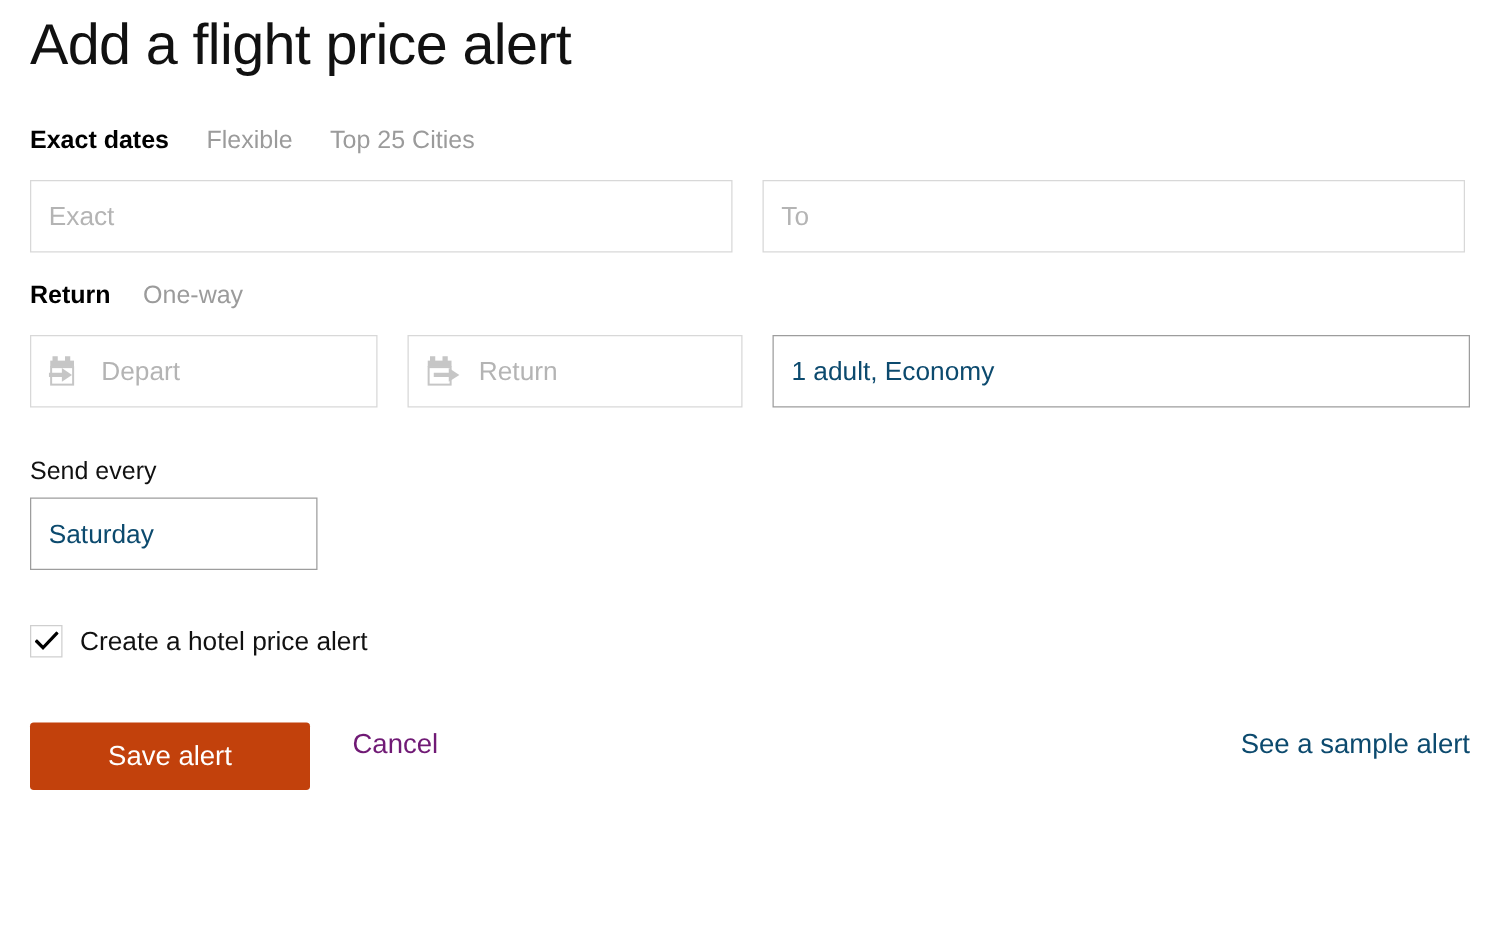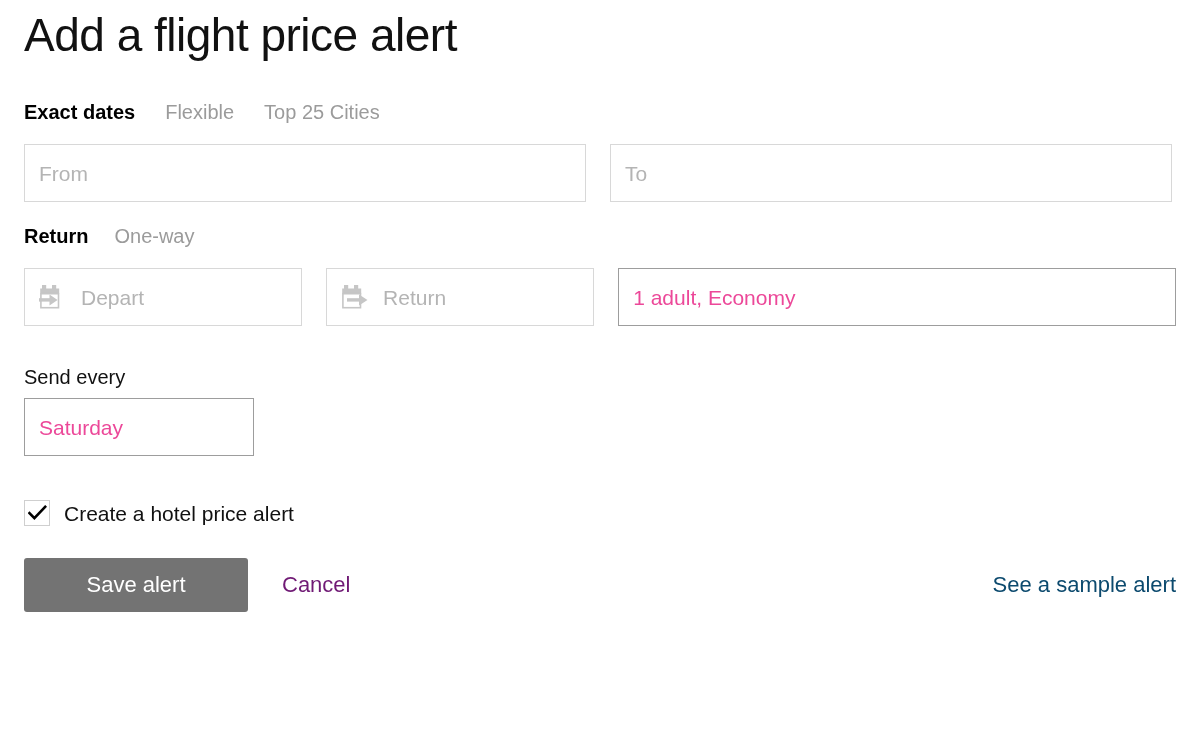--- a/index.html
+++ b/index.html
@@ -85,21 +85,21 @@
     background: #ffffff;
     display: flex;
     align-items: center;
     padding: 0 14px;
     font-size: 21px;
     color: #b4b4b4;
     font-family: "Liberation Sans", sans-serif;
   }
   .field.filled {
     border-color: #9d9d9d;
-    color: #ec4899;
+    color: #0c4a6e;
   }
   .field.w-from  { width: 562px; }
   .field.w-to    { width: 562px; margin-left: 24px; }
   .field.w-depart{ width: 280px; }
   .field.w-return{ width: 270px; margin-left: 24px; }
   .field.w-pax   { width: 562px; margin-left: 24px; }
   .field.w-sendevery { width: 230px; }
 
   .field-text {
     line-height: 1;
@@ -165,32 +165,33 @@
     margin-top: 44px;
   }
 
   
   .action-row {
     display: flex;
     align-items: center;
     margin-top: 32px;
   }
   .btn-primary {
-    background: #737373;
+    background: #c2410c;
     color: #ffffff;
     border: none;
     border-radius: 3px;
     font-family: "Liberation Sans", sans-serif;
     font-size: 22px;
     font-weight: 400;
     height: 54px;
     padding: 0 26px;
     min-width: 224px;
     cursor: pointer;
     line-height: 1;
+    margin-top: 20px;
   }
   .btn-link {
     background: none;
     border: none;
     font-family: "Liberation Sans", sans-serif;
     font-size: 22px;
     color: #701a75;
     margin-left: 34px;
     cursor: pointer;
     padding: 0;
@@ -214,21 +215,21 @@
   <h1 class="page-title">Add a flight price alert</h1>
 
   <div class="tab-row">
     <span class="tab active">Exact dates</span>
     <span class="tab inactive">Flexible</span>
     <span class="tab inactive">Top 25 Cities</span>
   </div>
 
   <div class="field-row">
     <div class="field w-from">
-      <span class="field-text">From</span>
+      <span class="field-text">Exact</span>
     </div>
     <div class="field w-to">
       <span class="field-text">To</span>
     </div>
   </div>
 
   <div class="tab-row trip-row">
     <span class="tab active">Return</span>
     <span class="tab inactive">One-way</span>
   </div>

